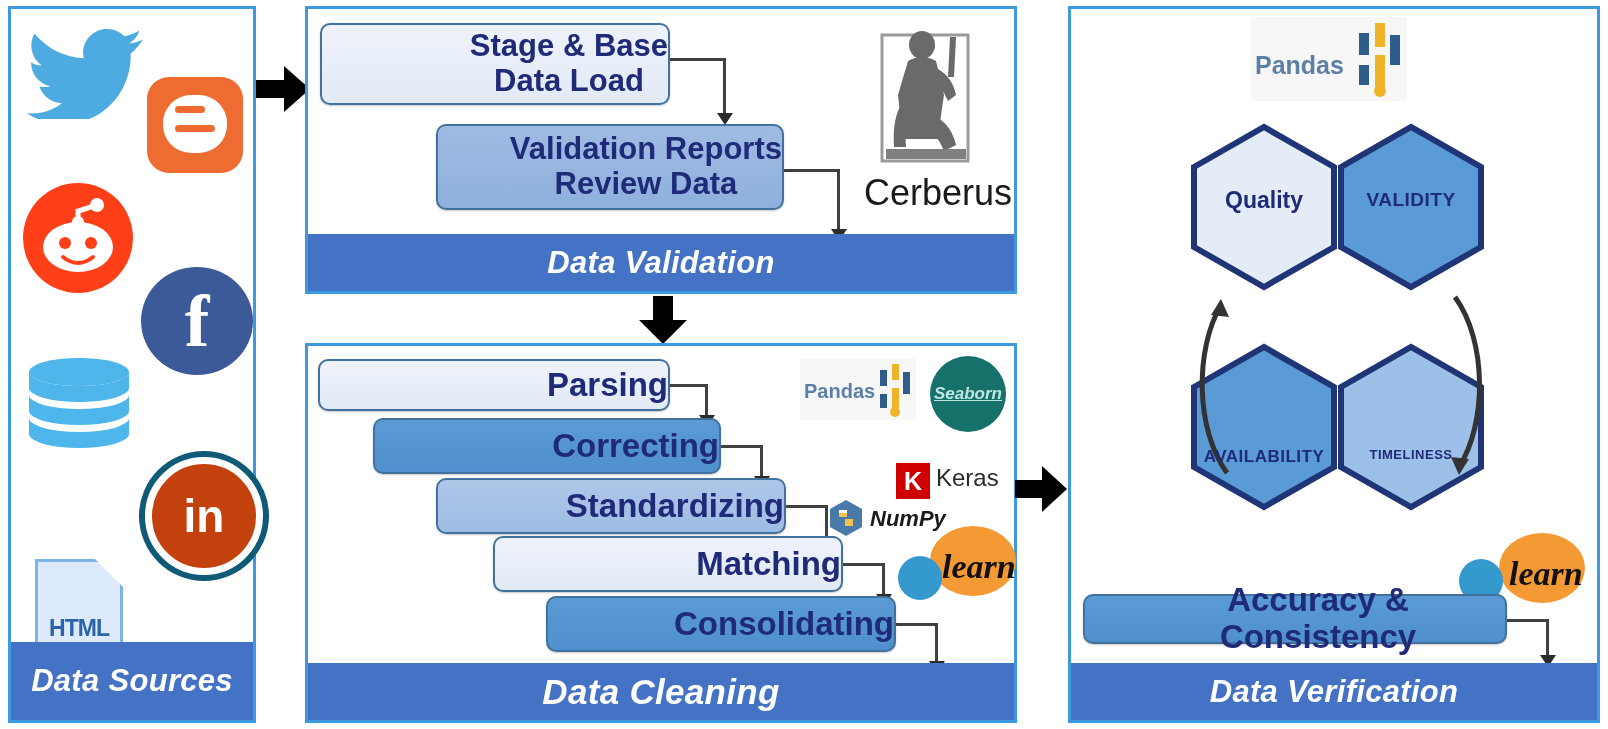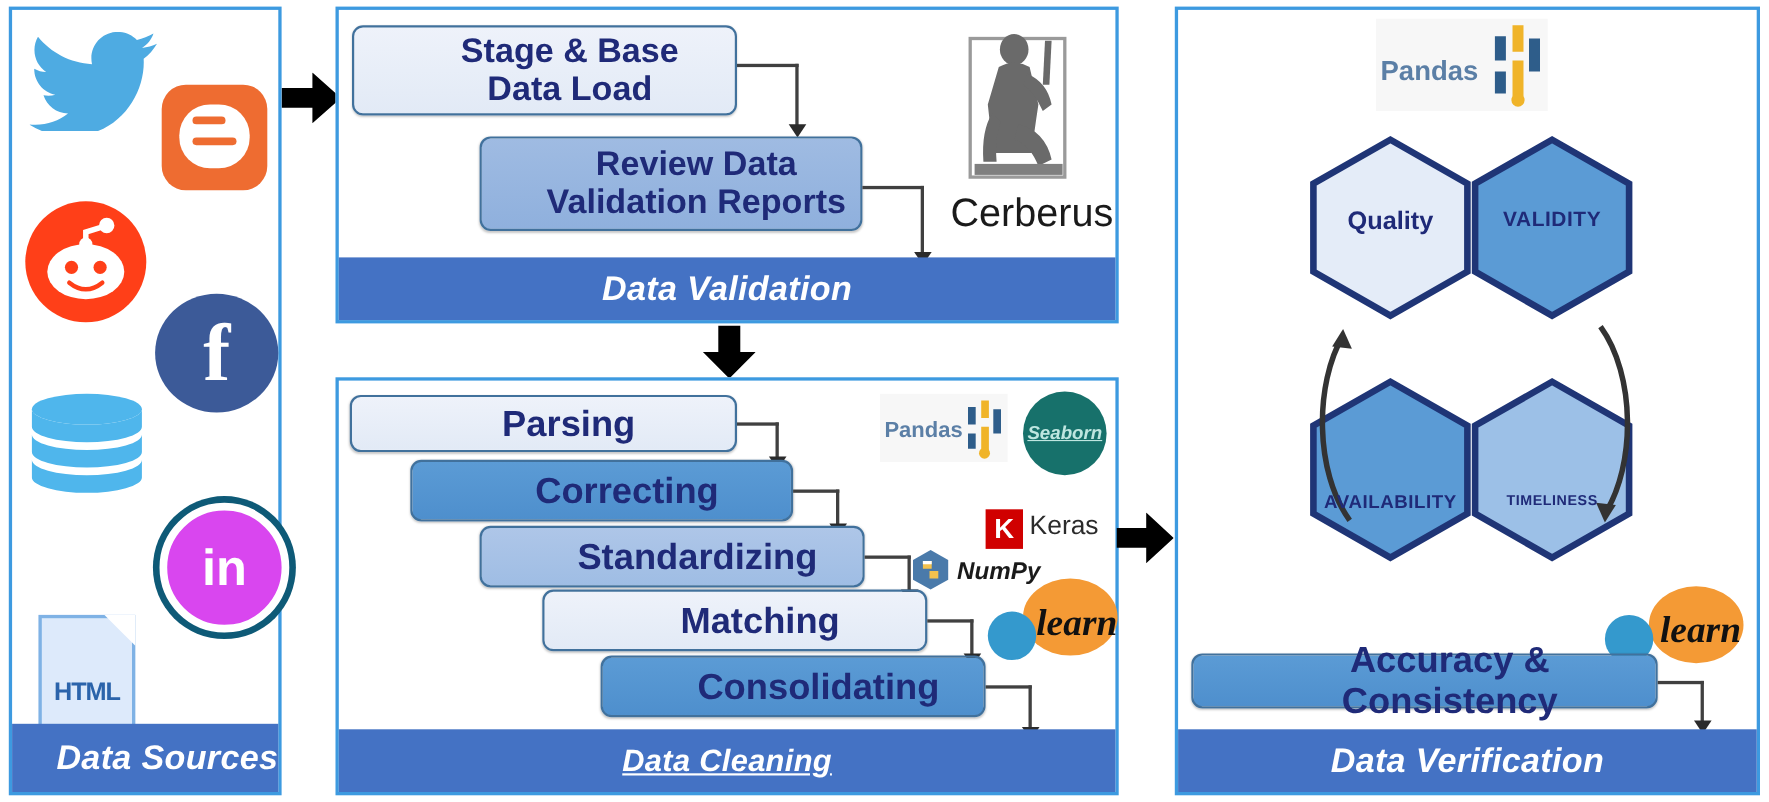--- a/index.html
+++ b/index.html
@@ -6,38 +6,38 @@
   body{font-family:"Liberation Sans",sans-serif;}
   #stage{position:relative;width:1608px;height:729px;background:#ffffff;overflow:hidden;}
 
   
   .panel{position:absolute;background:#ffffff;border:3px solid #3d9ae0;box-sizing:border-box;}
   .panel-footer{position:absolute;left:0;right:0;bottom:0;background:#4472c4;
       display:flex;align-items:center;justify-content:center;}
   .panel-footer span{color:#ffffff;font-style:italic;font-weight:bold;letter-spacing:.3px;}
 
   #panel-sources{left:8px;top:6px;width:248px;height:717px;}
-  #panel-sources .panel-footer{height:62px;justify-content:flex-end;}
+  #panel-sources .panel-footer{height:78px;}
   #panel-sources .panel-footer span{font-size:31px;}
 
   #panel-validation{left:305px;top:6px;width:712px;height:288px;}
   #panel-validation .panel-footer{height:57px;}
   #panel-validation .panel-footer span{font-size:31px;}
 
   #panel-cleaning{left:305px;top:343px;width:712px;height:380px;}
   #panel-cleaning .panel-footer{height:57px;}
-  #panel-cleaning .panel-footer span{font-size:28px;text-decoration:underline;}
+  #panel-cleaning .panel-footer span{font-size:35px;}
 
   #panel-verification{left:1068px;top:6px;width:532px;height:717px;}
   #panel-verification .panel-footer{height:57px;}
   #panel-verification .panel-footer span{font-size:31px;}
 
   
   .pbox{position:absolute;border:2px solid #41719c;border-radius:10px;
-        display:flex;align-items:center;justify-content:center;text-align:center;
+        display:flex;align-items:center;justify-content:flex-end;text-align:center;
         color:#1f2a78;font-weight:bold;line-height:1.12;box-sizing:border-box;
         box-shadow:0 1px 2px rgba(0,0,0,.22);padding-left:46px;}
   .tone-l1{background:linear-gradient(180deg,#eef2fa 0%,#e2eaf6 100%);}
   .tone-l2{background:linear-gradient(180deg,#aec6e8 0%,#9fbde4 100%);}
   .tone-l3{background:linear-gradient(180deg,#9fbbe2 0%,#8fb0dd 100%);}
   .tone-l4{background:linear-gradient(180deg,#5b9bd5 0%,#4e8fcd 100%);}
 
   
   .conn{position:absolute;background:#404040;}
   .conn-h{height:3px;}
@@ -62,21 +62,21 @@
 
   
   .reddit{left:12px;top:174px;width:110px;height:110px;background:#ff3f18;border-radius:50%;}
   
   .fb{left:130px;top:258px;width:112px;height:108px;background:#3c5a98;border-radius:50%;
       display:flex;align-items:center;justify-content:center;color:#fff;font-weight:bold;font-size:74px;
       font-family:"Liberation Serif",serif;line-height:1;}
   
   .db{left:16px;top:348px;width:104px;height:92px;}
   
-  .li{left:134px;top:448px;width:104px;height:104px;border-radius:50%;background:#d946ef;
+  .li{left:134px;top:448px;width:104px;height:104px;border-radius:50%;background:#c2410c;
       border:7px solid #fff;box-shadow:0 0 0 6px #0e5a77;
       display:flex;align-items:center;justify-content:center;color:#fff;font-weight:bold;font-size:46px;}
   
   .htmlfile{left:24px;top:550px;width:88px;height:110px;background:#ddeafb;border:3px solid #7fb2e5;
       position:absolute;box-sizing:border-box;}
   .htmlfile .fold{position:absolute;right:-3px;top:-3px;width:0;height:0;
       border-left:28px solid transparent;border-top:28px solid #ffffff;}
   .htmlfile .lbl{position:absolute;left:0;right:0;bottom:24px;text-align:center;color:#2b64ab;
       font-weight:bold;font-size:23px;letter-spacing:-1px;}
 
@@ -166,22 +166,22 @@
         <div>Data Load</div>
       </div>
     </div>
 
     <div class="conn conn-h" style="left:362px;top:49px;width:56px;"></div>
     <div class="conn conn-v" style="left:415px;top:49px;height:57px;"></div>
     <div class="arrowhead" style="left:409px;top:104px;"></div>
 
     <div class="pbox tone-l3" style="left:128px;top:115px;width:348px;height:86px;font-size:31px;">
       <div>
+        <div>Validation Reports</div>
         <div>Review Data</div>
-        <div>Validation Reports</div>
       </div>
     </div>
 
     <div class="conn conn-h" style="left:476px;top:160px;width:56px;"></div>
     <div class="conn conn-v" style="left:529px;top:160px;height:62px;"></div>
     <div class="arrowhead" style="left:523px;top:220px;"></div>
 
     <div class="logo" style="left:556px;top:8px;width:126px;height:160px;">
       <svg viewBox="0 0 126 160" width="126" height="160">
         <rect x="18" y="18" width="86" height="126" fill="none" stroke="#9a9a9a" stroke-width="3"></rect>

